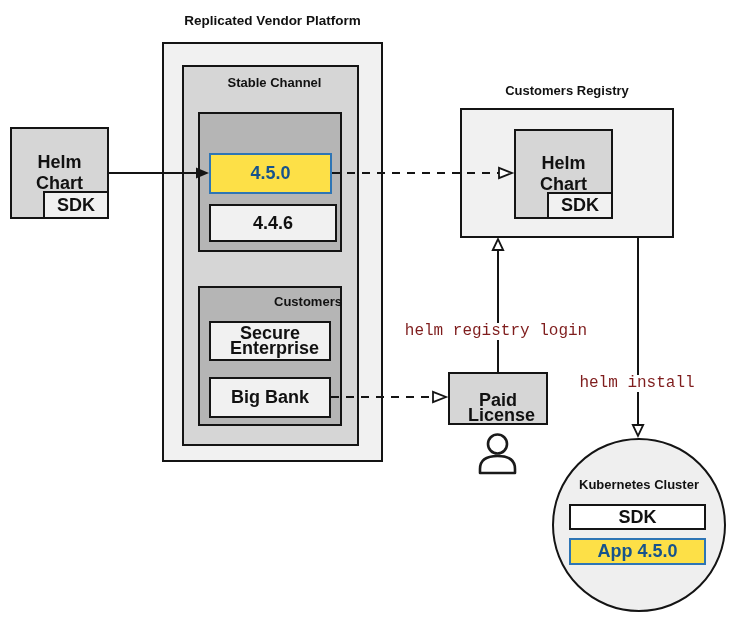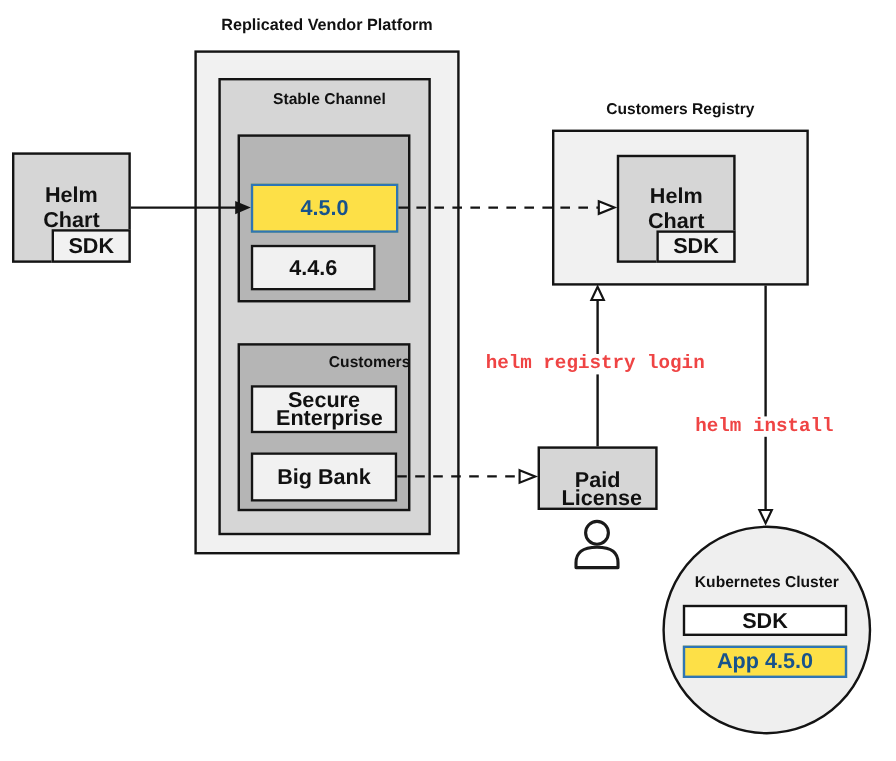--- a/index.html
+++ b/index.html
@@ -13,40 +13,40 @@
   .fill-light{background:#f1f1f1;}
   .fill-mid{background:#d6d6d6;}
   .fill-dark{background:#b5b5b5;}
   .fill-white{background:#ffffff;}
   .blue{background:#fde047;border-color:#2e75b5;color:#17538c;}
   .title{position:absolute;text-align:center;font-size:13px;z-index:3;line-height:15px;}
   .circle{border-radius:50%;}
   #connectors{position:absolute;left:0;top:0;z-index:5;pointer-events:none;}
   .cmd{
     position:absolute;z-index:6;background:#ffffff;text-align:center;
-    font-family:"Liberation Mono",monospace;font-weight:bold;font-size:16px;line-height:17px;color:#ef4444;
+    font-family:"Liberation Mono",monospace;font-weight:normal;font-size:16px;line-height:17px;color:#7f1d1d;margin-top:28px;
   }
   .wrap{display:inline-block;}
   .person{position:absolute;z-index:2;}
 </style>
 </head>
 <body>
 
 <div id="stage">
 
   <div class="title" style="left:162px;top:13px;width:221px;font-size:13.5px;">Replicated Vendor Platform</div>
   <div class="box fill-light" style="left:162px;top:42px;width:221px;height:420px;"></div>
 
   <div class="box fill-mid" style="left:182px;top:65px;width:177px;height:381px;"></div>
   <div class="title" style="left:182px;top:75px;width:185px;">Stable Channel</div>
 
   <div class="box fill-dark" style="left:198px;top:112px;width:144px;height:140px;"></div>
 
   <div class="box subbox blue" style="left:209px;top:153px;width:123px;height:41px;">4.5.0</div>
-  <div class="box subbox fill-light" style="left:209px;top:204px;width:104px;height:38px;">4.4.6</div>
+  <div class="box subbox fill-light" style="left:209px;top:204px;width:128px;height:38px;">4.4.6</div>
 
   <div class="box fill-dark" style="left:198px;top:286px;width:144px;height:140px;"></div>
   <div class="title" style="left:198px;top:294px;width:144px;padding-left:38px;">Customers</div>
 
   <div class="box subbox fill-light" style="left:209px;top:377px;width:122px;height:41px;">Big Bank</div>
   <div class="box subbox fill-light" style="left:209px;top:321px;width:122px;height:40px;line-height:15px;">
     <span class="wrap" style="width:80px;">Secure Enterprise</span>
   </div>
 
   <div class="box subbox fill-mid" style="left:10px;top:127px;width:99px;height:92px;z-index:1;">Helm Chart</div>

